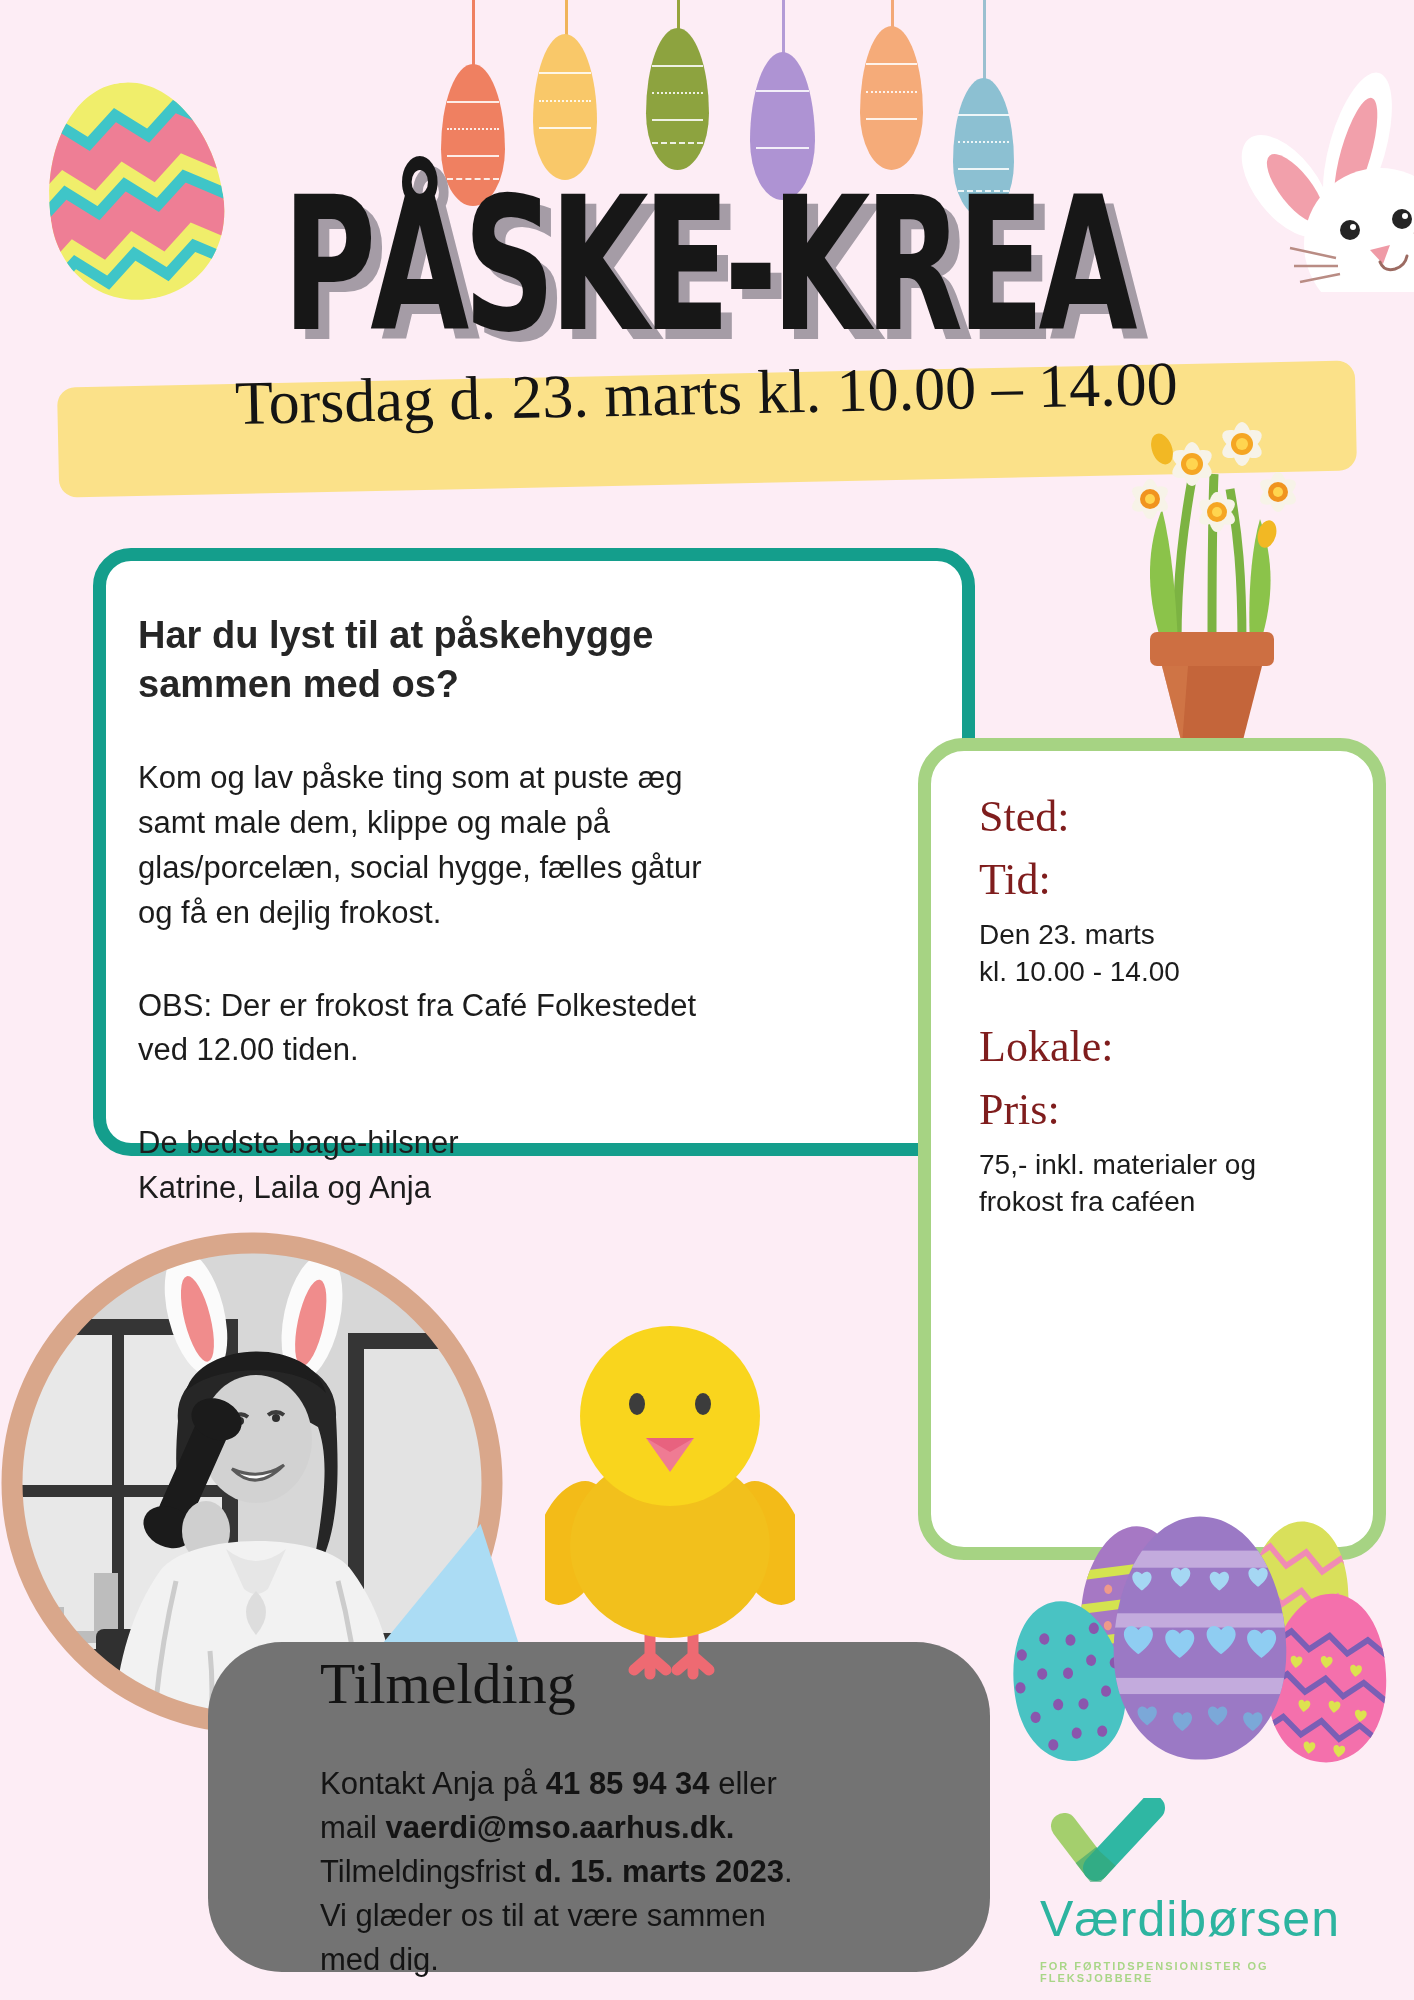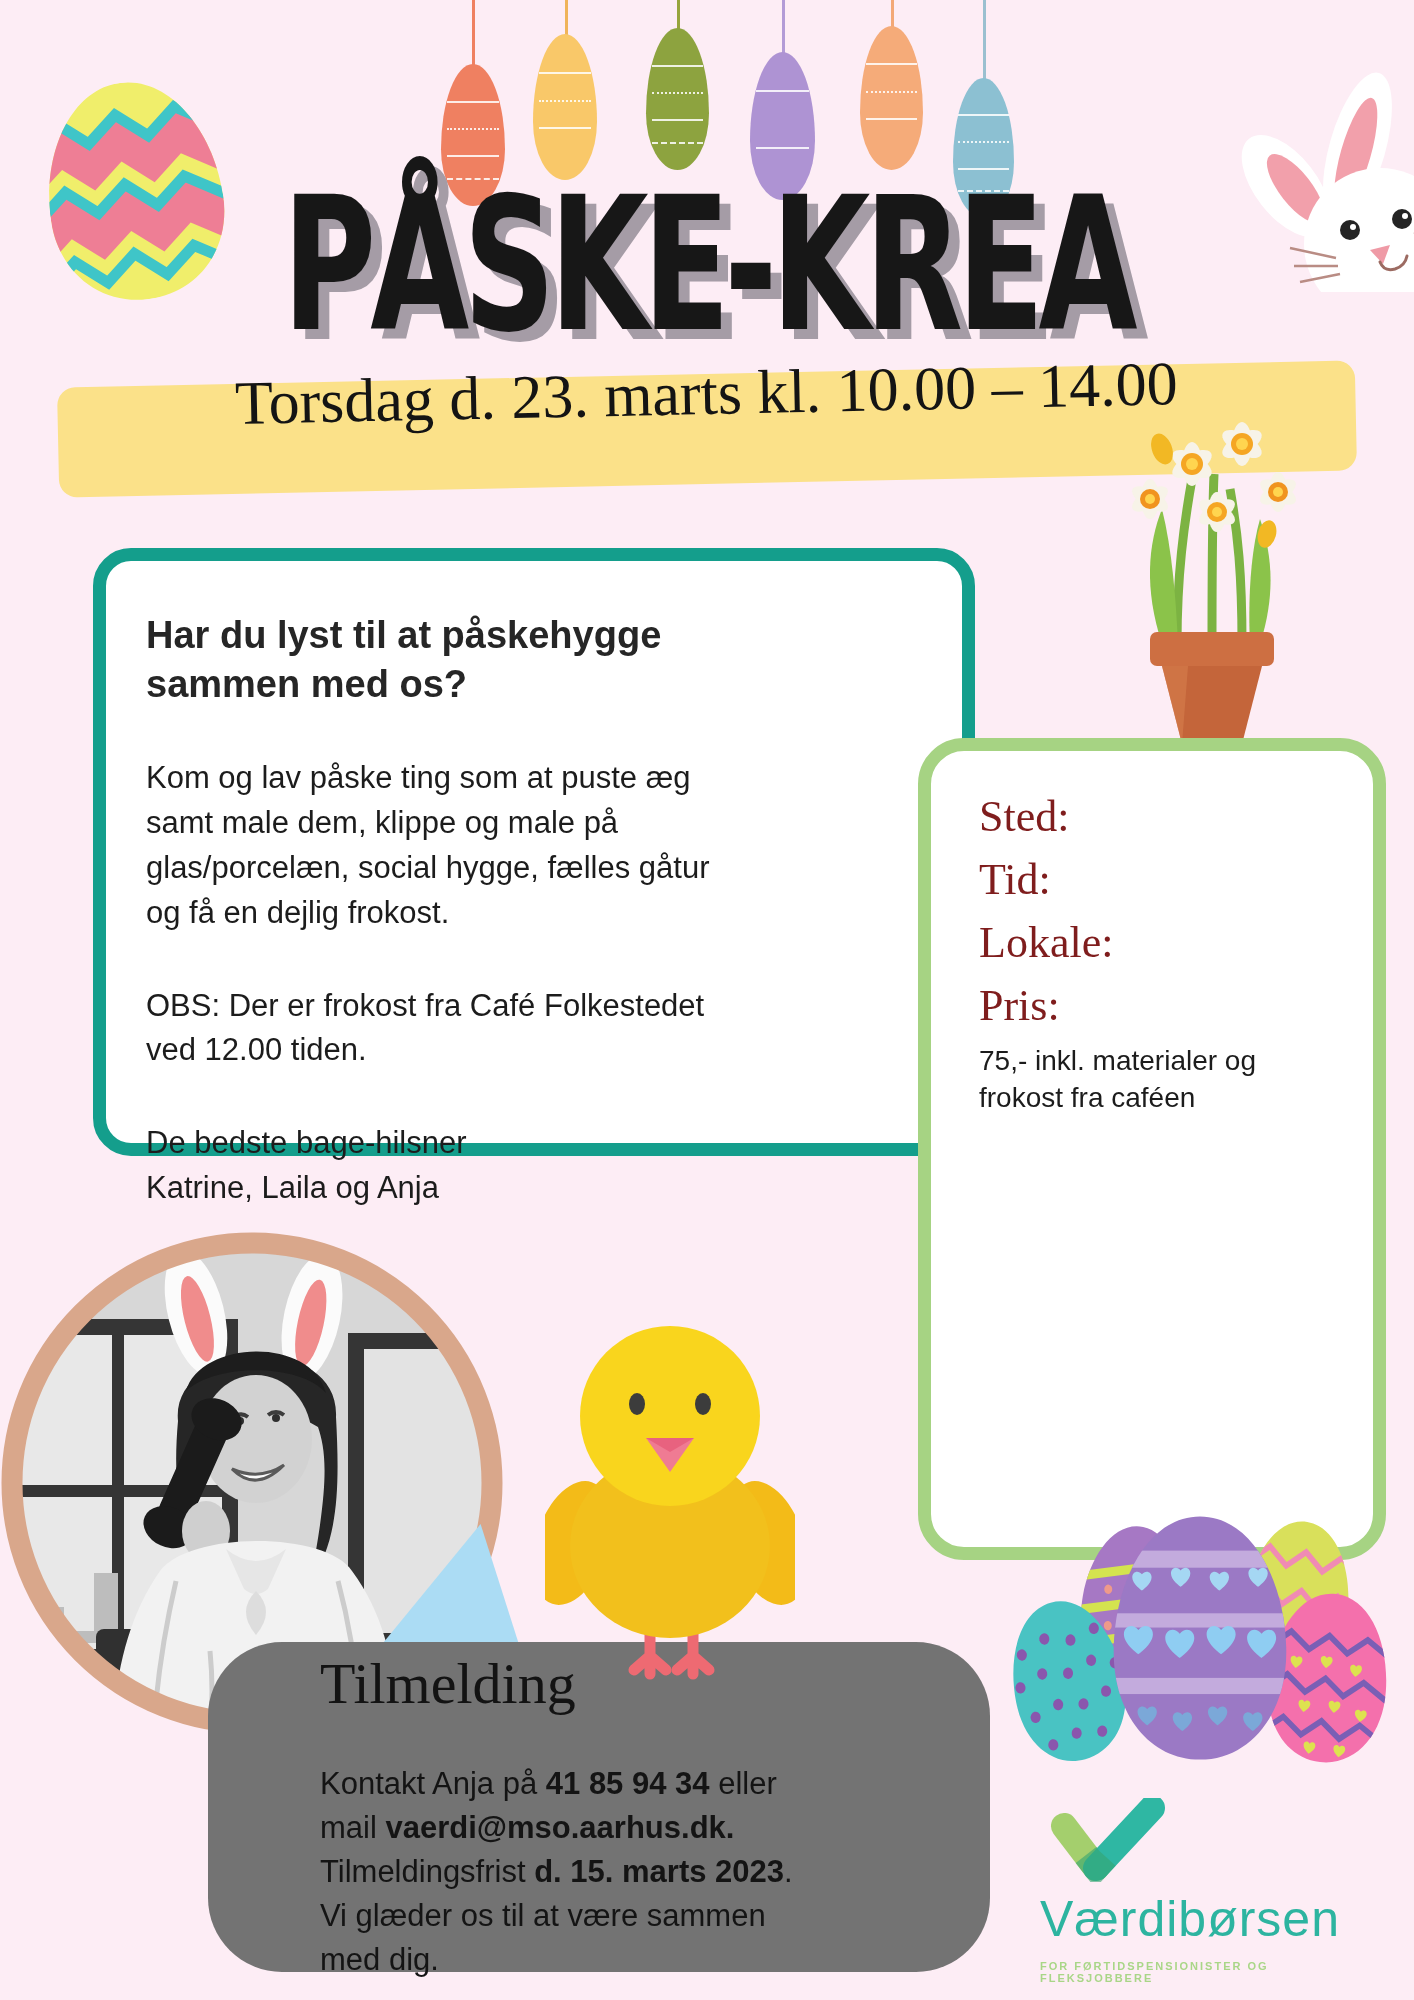--- a/index.html
+++ b/index.html
@@ -20,21 +20,21 @@
          letter-spacing:-6px;color:#171717;transform:scaleY(1.45);transform-origin:top center;
          text-shadow:11px 7px 0 #a59ca6;white-space:nowrap;}
   
   .banner{position:absolute;left:58px;top:374px;width:1298px;height:110px;background:#fbe189;
           border-radius:18px;transform:rotate(-1.2deg);}
   .banner-text{position:absolute;left:0;right:0;top:-16px;text-align:center;font-size:62px;
           color:#141414;white-space:nowrap;}
   
   .card-main{position:absolute;left:93px;top:548px;width:882px;height:608px;background:#ffffff;
           border:13px solid #149e8c;border-radius:38px;box-sizing:border-box;
-          padding:50px 150px 0 40px;z-index:1;}
+          padding:50px 150px 0 32px;z-index:1;}
   .card-main .heading{font-size:38px;font-weight:bold;color:#262626;line-height:1.3;
           white-space:pre-line;margin:0 0 46px 0;}
   .card-main .par{font-size:31px;color:#1c1c1c;line-height:1.45;white-space:pre-line;margin:0 0 48px 0;}
   
   .card-info{position:absolute;left:918px;top:738px;width:468px;height:822px;background:#ffffff;
           border:13px solid #a6d383;border-radius:46px;box-sizing:border-box;
           padding:40px 28px 0 48px;z-index:3;}
   .info-label{font-size:44px;color:#7f1d1d;margin:0 0 12px 0;}
   .info-value{font-size:28px;line-height:1.32;color:#1c1c1c;white-space:pre-line;margin:0 0 30px 0;}
   
@@ -226,20 +226,22 @@
     <div class="par">De bedste bage-hilsner
 Katrine, Laila og Anja</div>
   </div>
 
   <div class="card-info">
     <div>
       <div class="info-label hand">Sted:</div>
     </div>
     <div>
       <div class="info-label hand">Tid:</div>
+      <div class="info-value">Den 23. marts
+kl. 10.00 - 14.00</div>
     </div>
     <div>
       <div class="info-label hand">Lokale:</div>
     </div>
     <div>
       <div class="info-label hand">Pris:</div>
       <div class="info-value">75,- inkl. materialer og
 frokost fra caféen</div>
     </div>
   </div>

